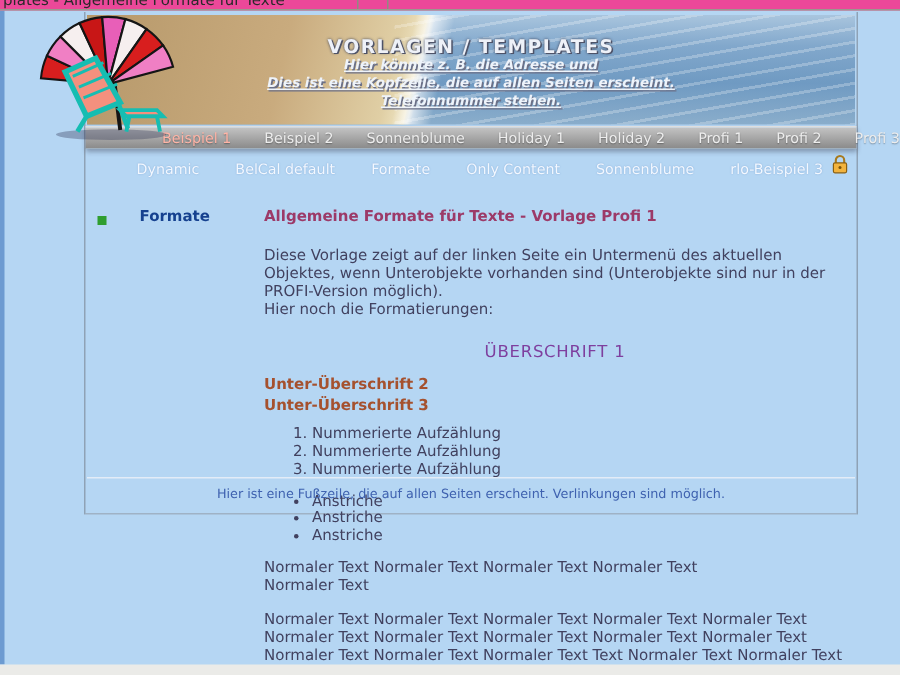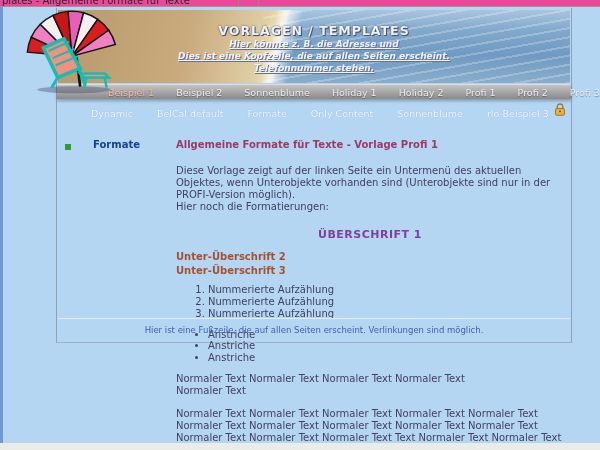--- a/index.html
+++ b/index.html
@@ -84,21 +84,21 @@
   .side-label{ margin-left:22px; font-weight:bold; color:#16418f; cursor:pointer; }
 
   
   .main{
     position:absolute; left:119px; top:131px; width:388px;
     font-size:10px; color:#41415f; line-height:1.2;
   }
   .c-title{ color:#9c3a68; font-weight:bold; margin-bottom:14px; }
   .c-intro{ }
   .c-formats{ margin-bottom:15px; }
-  .c-h1{ text-align:center; color:#7e3f9e; font-weight:bold; font-size:11px; letter-spacing:.5px; margin-bottom:10px; }
+  .c-h1{ text-align:center; color:#7e3f9e; font-weight:normal; font-size:11px; letter-spacing:.5px; margin-bottom:10px; }
   .c-h2, .c-h3{ color:#a5512e; font-weight:bold; margin-bottom:2px; }
   .main ol{ margin:7px 0 5px 32px; }
   .main ul{ margin:9px 0 9px 32px; list-style:disc; }
   .main li{ line-height:1.18; }
   .c-short{ white-space:pre-line; margin:9px 0 11px; }
   .c-long{ margin:0; }
 
   
   .footerbar{
     position:absolute; left:1px; right:1px; bottom:7px;

